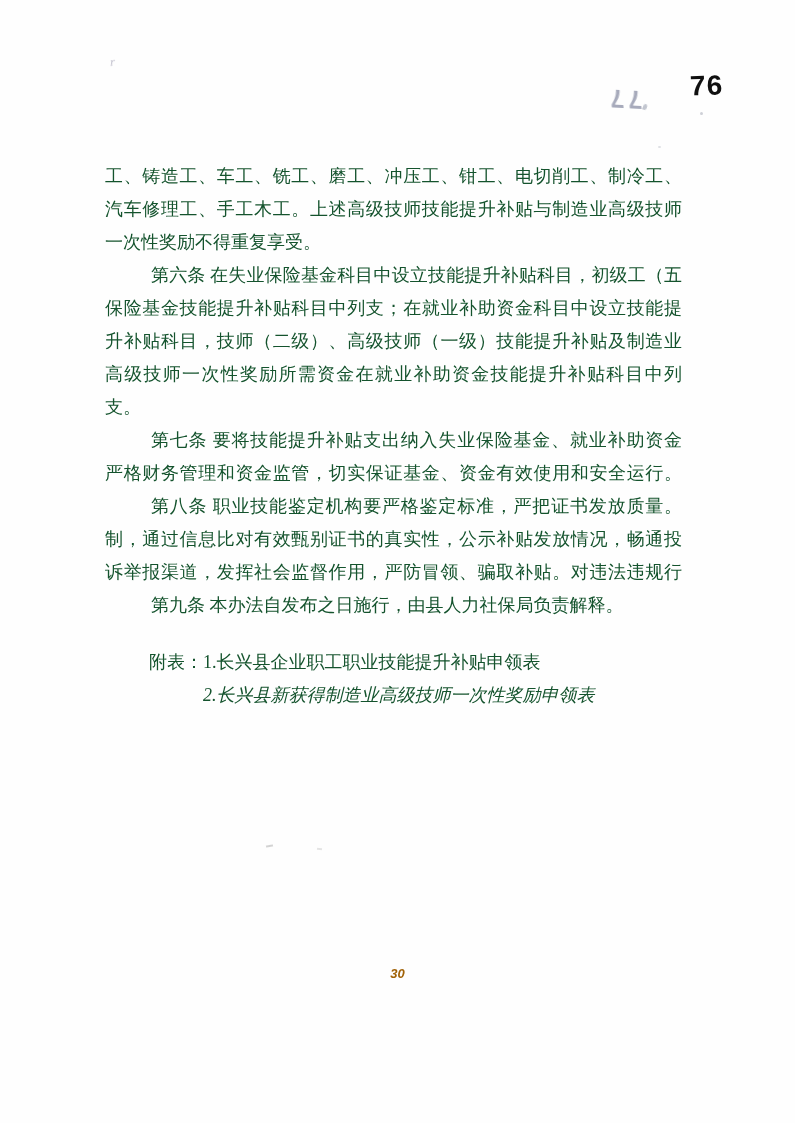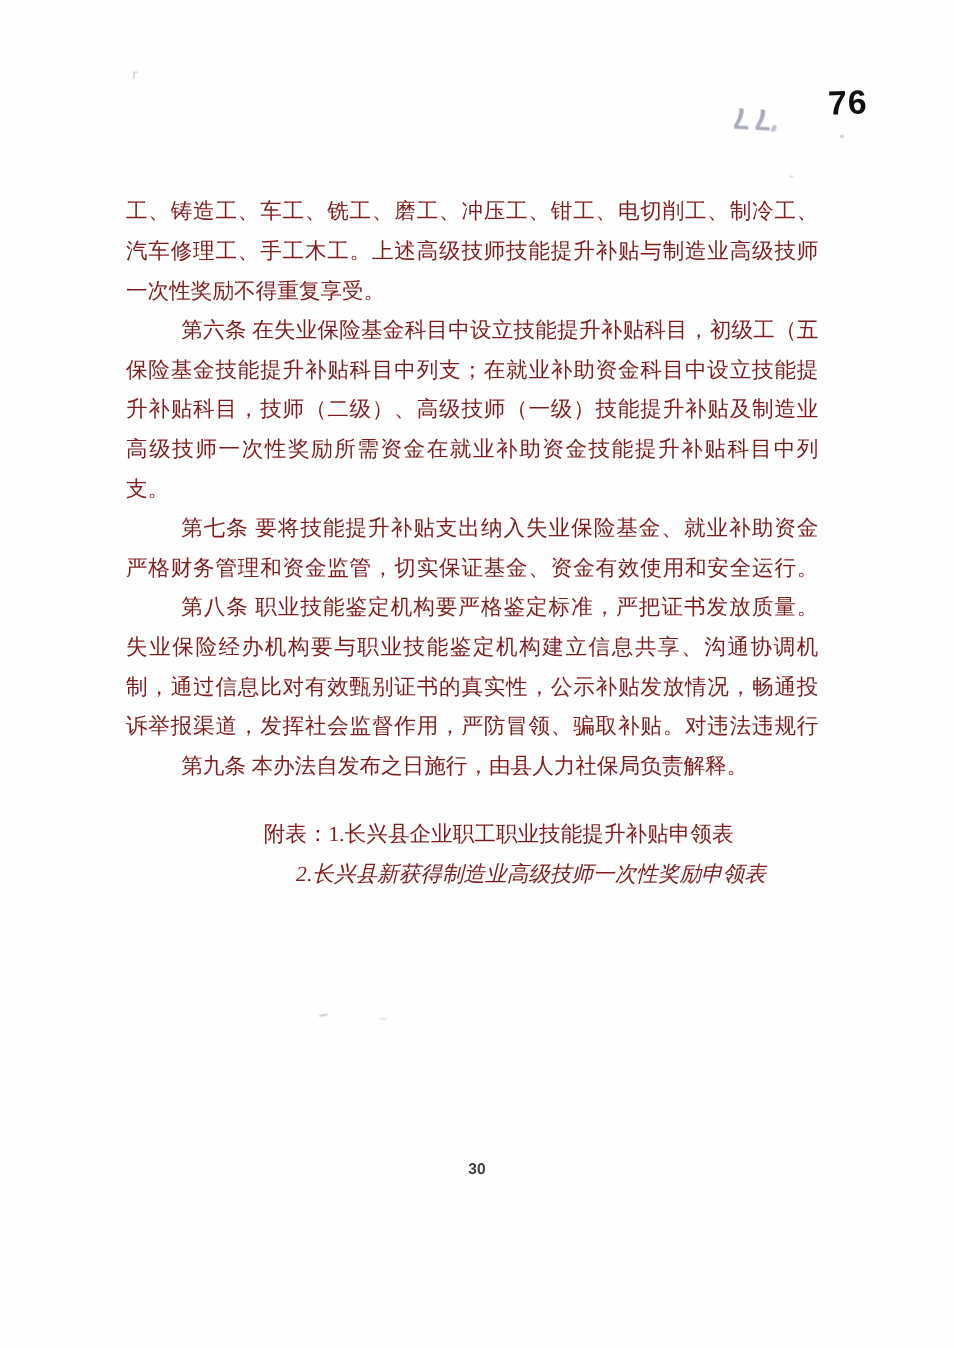--- a/index.html
+++ b/index.html
@@ -3,44 +3,44 @@
 <meta charset="utf-8">
 <style>
   html,body{margin:0;padding:0;}
   body{
     width:795px;height:1123px;background:#ffffff;position:relative;overflow:hidden;
     font-family:"Liberation Serif","DejaVu Serif",serif;
   }
   .page{position:absolute;inset:0;background:#fefefe;}
   .textblock{
     position:absolute;left:105px;top:160px;width:577px;
-    color:#7f1d1d;font-size:18px;
+    color:#14532d;font-size:18px;
   }
   .l{line-height:33px;height:33px;white-space:nowrap;}
   .j{text-align:justify;text-align-last:justify;white-space:normal;}
   .ind{padding-left:46px;}
-  .attach{margin-top:24px;text-align:center;}
+  .attach{margin-top:24px;}
   .a1{padding-left:44px;}
   .a2{padding-left:98px;font-style:italic;}
   .stamp76{
     position:absolute;left:690px;top:70px;
     font-family:"Liberation Sans","DejaVu Sans",sans-serif;
     font-weight:700;font-size:28px;color:#101010;
     transform:rotate(-2deg);letter-spacing:1px;
   }
   .ghost77{
     position:absolute;left:606px;top:84px;
     font-family:"Liberation Sans","DejaVu Sans",sans-serif;
     font-weight:700;font-size:25px;color:#6e7490;opacity:.6;
     transform:rotate(183deg) skewX(8deg);filter:blur(.4px);letter-spacing:4px;
   }
   .footer-page{
     position:absolute;top:966px;left:0;width:100%;text-align:center;
     font-family:"Liberation Sans","DejaVu Sans",sans-serif;
-    font-size:13px;font-weight:700;color:#404040;
+    font-size:13px;font-weight:700;color:#a16207;font-style:italic;
   }
   
   .speck{position:absolute;border-radius:50%;}
   .smudge-r{
     position:absolute;left:110px;top:54px;color:#b4b2c2;opacity:.8;
     font-family:"Liberation Serif",serif;font-size:13px;font-style:italic;
     transform:rotate(-6deg);filter:blur(.3px);
   }
   .dot-comma{position:absolute;left:643px;top:104px;width:4px;height:6px;background:#9aa0b0;opacity:.6;border-radius:50% 50% 50% 0;transform:rotate(20deg);filter:blur(.5px);}
   .speck-a{left:700px;top:112px;width:3px;height:3px;background:#b9bcc6;opacity:.7;}
@@ -66,21 +66,20 @@
     <div class="l j">汽车修理工、手工木工。上述高级技师技能提升补贴与制造业高级技师</div>
     <div class="l">一次性奖励不得重复享受。</div>
     <div class="l j ind">第六条 在失业保险基金科目中设立技能提升补贴科目，初级工（五</div>
     <div class="l j">保险基金技能提升补贴科目中列支；在就业补助资金科目中设立技能提</div>
     <div class="l j">升补贴科目，技师（二级）、高级技师（一级）技能提升补贴及制造业</div>
     <div class="l j">高级技师一次性奖励所需资金在就业补助资金技能提升补贴科目中列</div>
     <div class="l">支。</div>
     <div class="l j ind">第七条 要将技能提升补贴支出纳入失业保险基金、就业补助资金</div>
     <div class="l j">严格财务管理和资金监管，切实保证基金、资金有效使用和安全运行。</div>
     <div class="l j ind">第八条 职业技能鉴定机构要严格鉴定标准，严把证书发放质量。</div>
-    <div class="l j">失业保险经办机构要与职业技能鉴定机构建立信息共享、沟通协调机</div>
     <div class="l j">制，通过信息比对有效甄别证书的真实性，公示补贴发放情况，畅通投</div>
     <div class="l j">诉举报渠道，发挥社会监督作用，严防冒领、骗取补贴。对违法违规行</div>
     <div class="l ind">第九条 本办法自发布之日施行，由县人力社保局负责解释。</div>
 
     <div class="attach">
       <div class="l a1">附表：1.长兴县企业职工职业技能提升补贴申领表</div>
       <div class="l a2">2.长兴县新获得制造业高级技师一次性奖励申领表</div>
     </div>
   </div>
 

